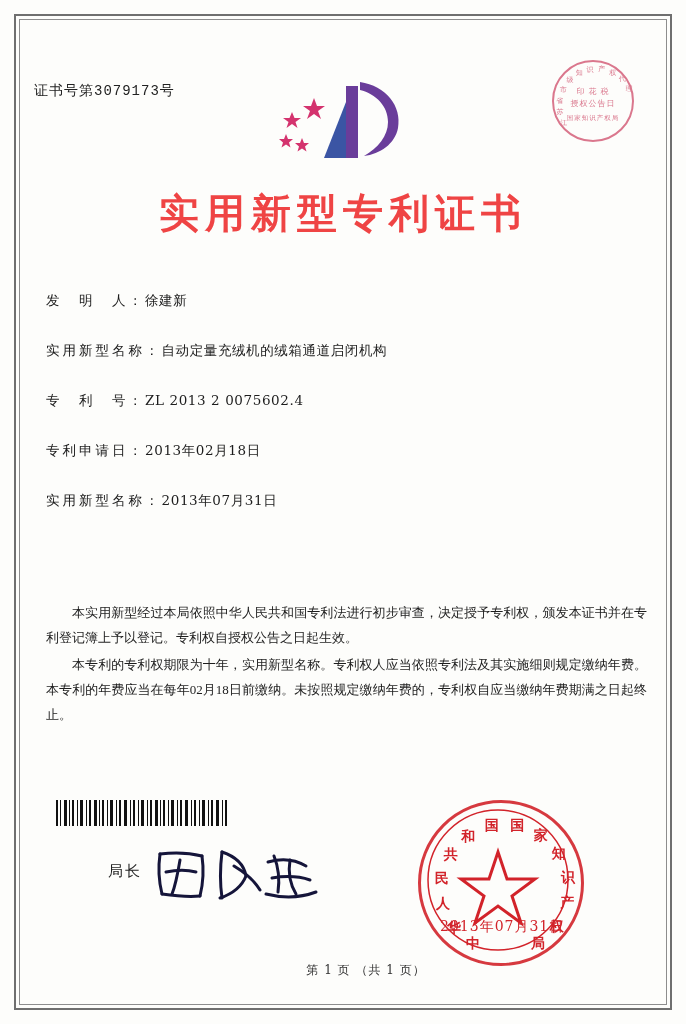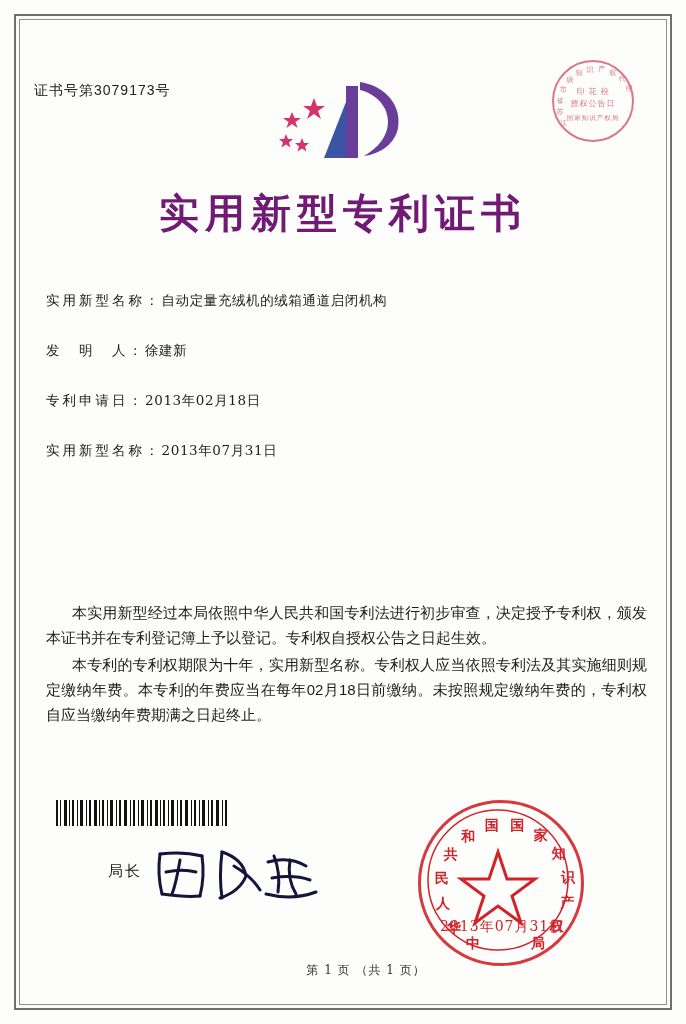--- a/index.html
+++ b/index.html
@@ -34,21 +34,21 @@
     bottom: 19px;
     border: 1px solid #8d8d8d;
   }
   .cert-number {
     position: absolute;
     left: 34px;
     top: 82px;
     font-size: 14px;
     letter-spacing: 1px;
     color: #222;
-    font-family: Liberation Sans, sans-serif;
+    font-family: Liberation Mono, monospace;
   }
 
   
   .top-seal {
     position: absolute;
     right: 52px;
     top: 60px;
     width: 78px;
     height: 78px;
     border-radius: 50%;
@@ -91,21 +91,21 @@
 
   .title {
     position: absolute;
     left: 0;
     right: 0;
     top: 186px;
     text-align: center;
     font-size: 40px;
     letter-spacing: 6px;
     font-weight: bold;
-    color: #701a75;
+    color: #ef4444;
     font-family: Liberation Sans, sans-serif;
   }
 
   .fields {
     position: absolute;
     left: 46px;
     right: 46px;
     top: 292px;
   }
   .field {
@@ -116,24 +116,24 @@
     font-family: "DejaVu Serif", "Liberation Serif", serif;
   }
   .field .lbl { letter-spacing: 3px; }
   .field .val { letter-spacing: .6px; }
 
   .body-text {
     position: absolute;
     left: 46px;
     right: 39px;
     top: 600px;
-    font-size: 15px;
+    font-size: 13px;
     line-height: 25px;
     color: #1d1d1d;
-    font-family: Liberation Sans, sans-serif;
+    font-family: Liberation Serif, serif;
   }
   .body-text p {
     margin: 0 0 2px 0;
     text-indent: 26px;
     text-align: justify;
   }
 
   .barcode {
     position: absolute;
     left: 56px;
@@ -249,24 +249,27 @@
         <polygon points="18,58 20,63 25,63 21,66.5 22.5,71.5 18,68.5 13.5,71.5 15,66.5 11,63 16,63"></polygon>
         <polygon points="34,62 36,67 41,67 37,70.5 38.5,75.5 34,72.5 29.5,75.5 31,70.5 27,67 32,67"></polygon>
       </g>
     </svg>
   </div>
 
   <div class="title">实用新型专利证书</div>
 
   <div class="fields">
     <div class="field">
+      <span class="lbl">发　明　人：</span><span class="val">徐建新</span>
+    </div>
+    <div class="field">
       <span class="lbl">实用新型名称：</span><span class="val">自动定量充绒机的绒箱通道启闭机构</span>
     </div>
     <div class="field">
-      <span class="lbl">发　明　人：</span><span class="val">徐建新</span>
+      <span class="lbl">专　利　号：</span><span class="val">ZL 2013 2 0075602.4</span>
     </div>
     <div class="field">
       <span class="lbl">专利申请日：</span><span class="val">2013年02月18日</span>
     </div>
     <div class="field">
       <span class="lbl">实用新型名称：</span><span class="val">2013年07月31日</span>
     </div>
   </div>
 
   <div class="body-text">

